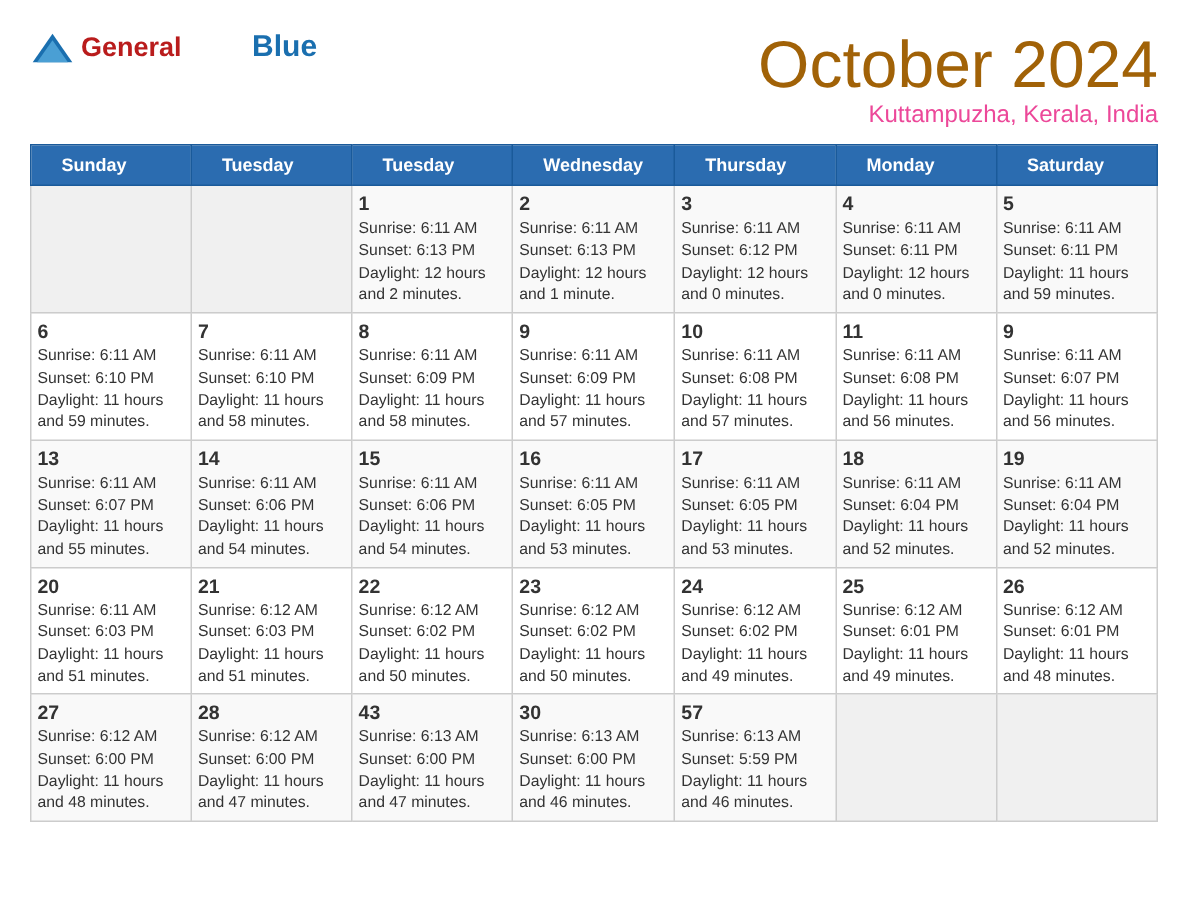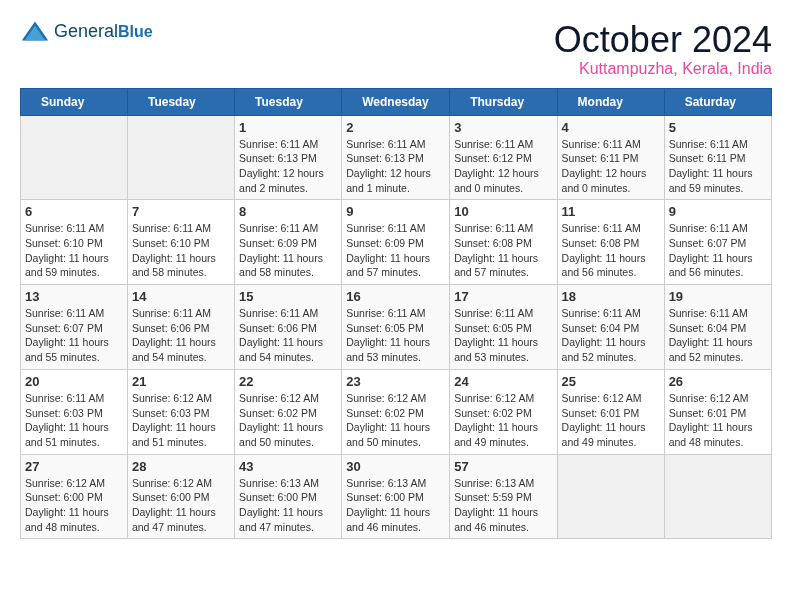--- a/index.html
+++ b/index.html
@@ -16,39 +16,40 @@
       justify-content: space-between;
       margin-bottom: 10px;
     }
     .logo {
       display: flex;
       align-items: center;
       gap: 4px;
     }
     .logo-text-general {
       font-size: 18px;
-      font-weight: normal;
-      color: #0c4a6e;
+      font-weight: bold;
+      color: #b91c1c;
     }
     .logo-text-blue {
-      font-size: 16px;
+      font-size: 20px;
       font-weight: bold;
       color: #1a6faf;
+      padding-left: 47px;
     }
     .logo-icon {
       width: 30px;
       height: 22px;
     }
     .title-block {
       text-align: right;
     }
     .title-block h1 {
-      font-size: 36px;
+      font-size: 44px;
       font-weight: normal;
-      color: #0f172a;
+      color: #a16207;
       line-height: 1.1;
       text-align: right;
     }
     .title-block h2 {
       font-size: 16px;
       font-weight: normal;
       color: #ec4899;
     }
     table {
       width: 100%;

